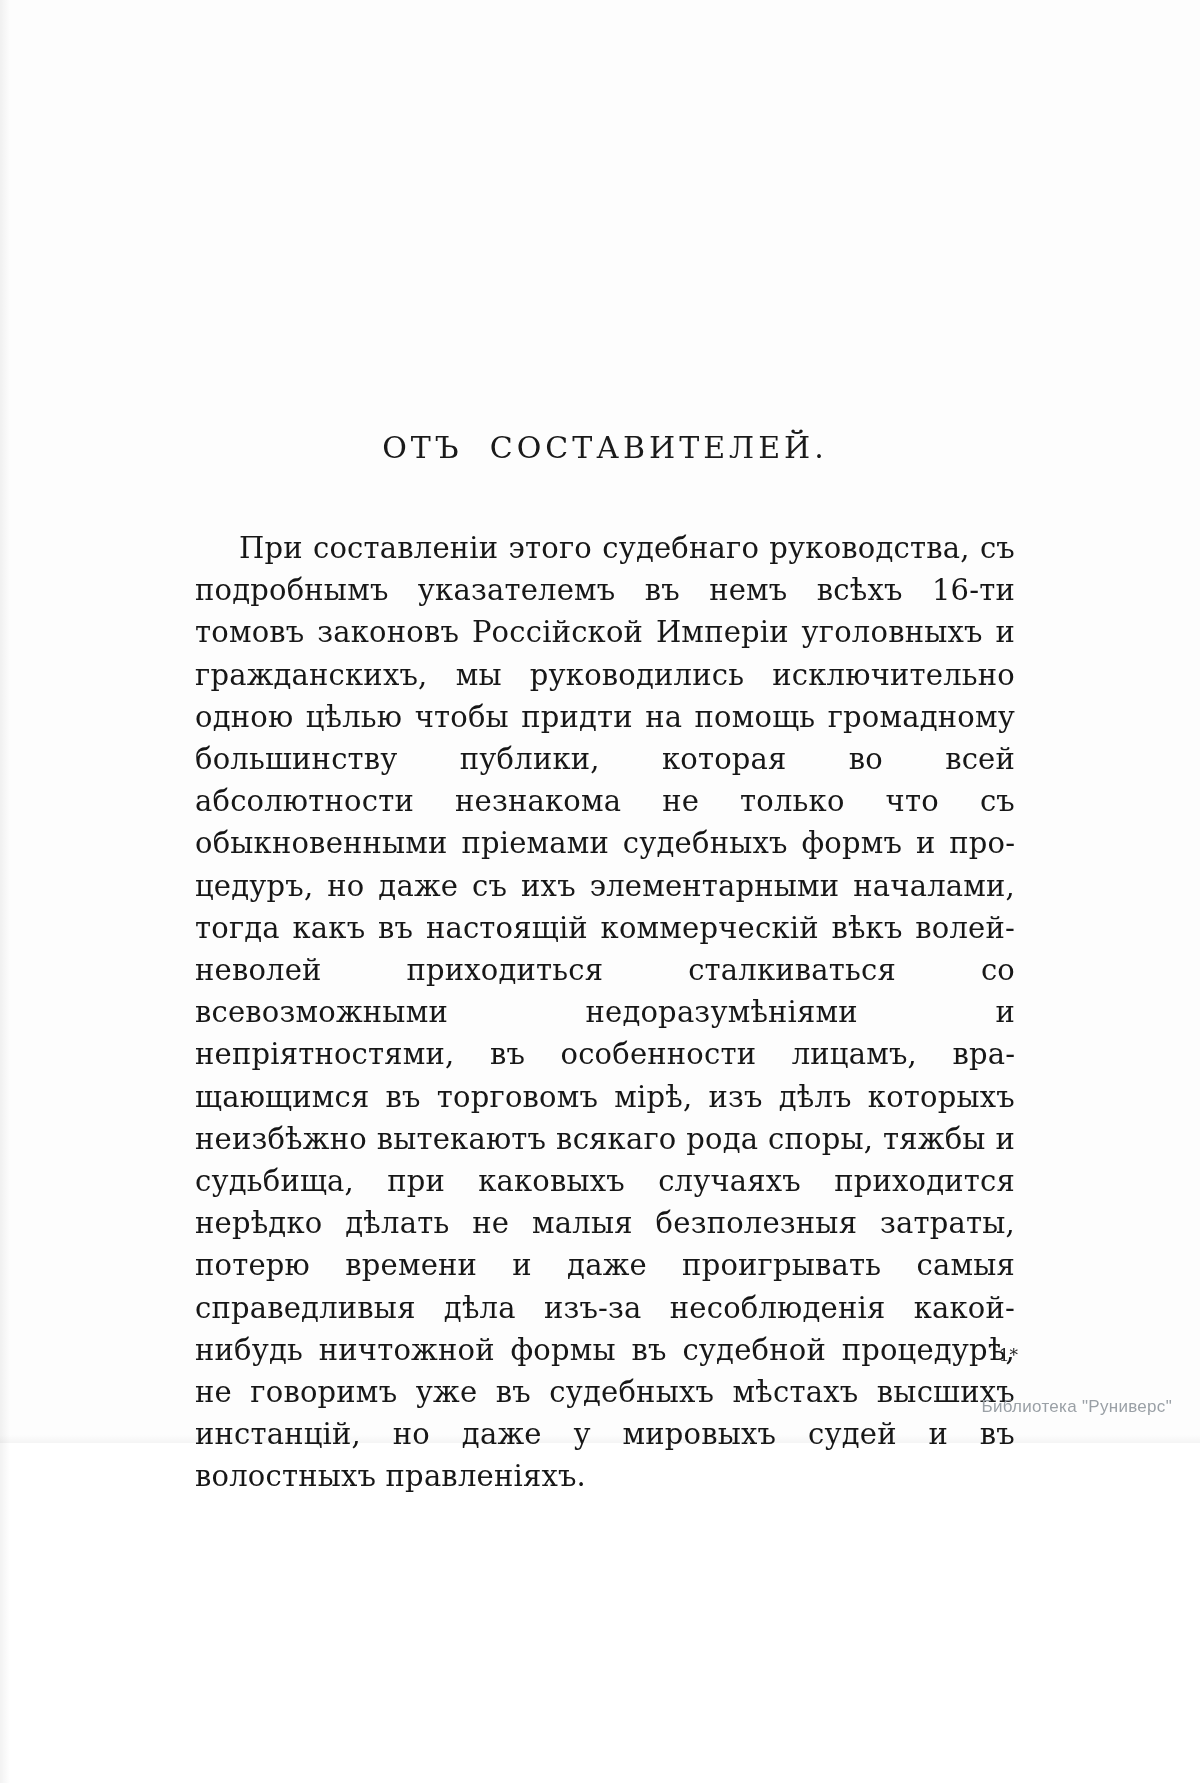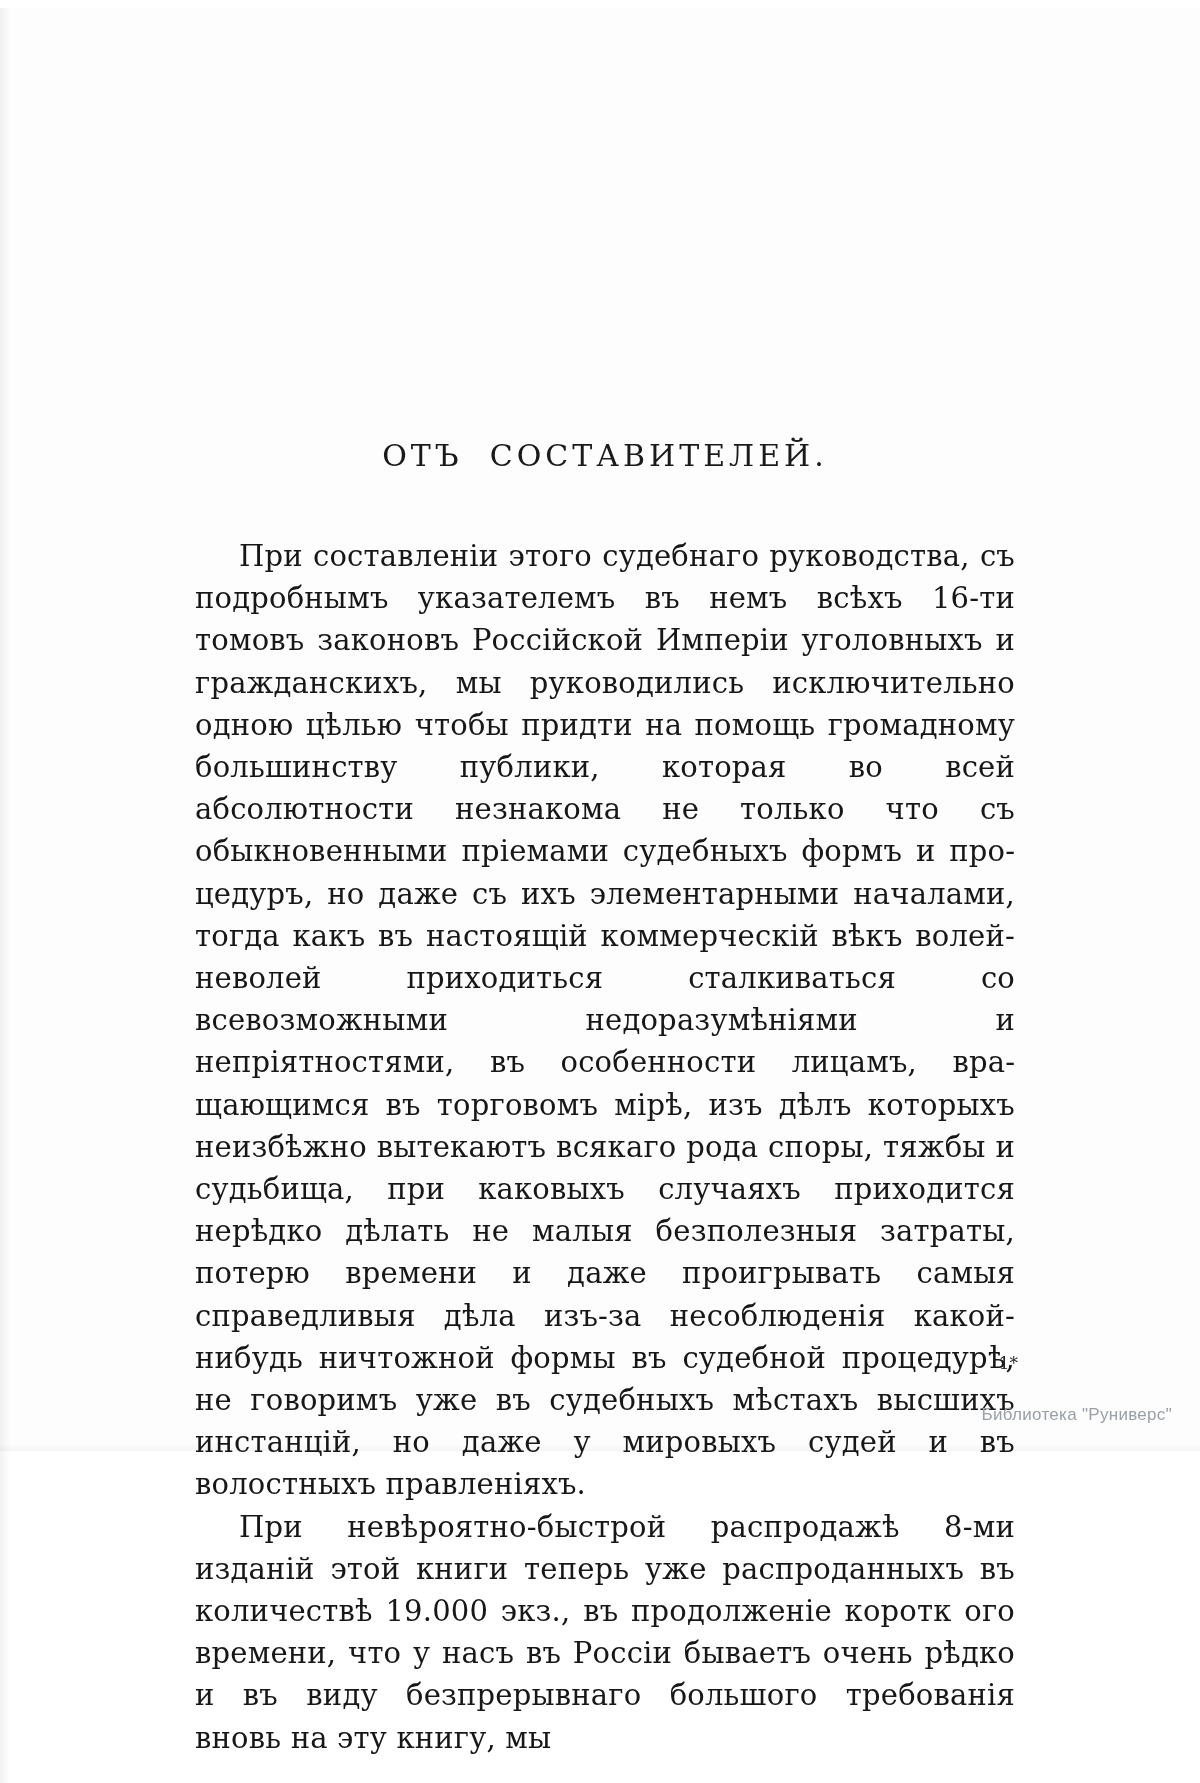--- a/index.html
+++ b/index.html
@@ -13,21 +13,21 @@
     position: relative;
     font-family: "Liberation Serif", serif;
     color: #111111;
     overflow: hidden;
   }
 
   
   .page {
     position: absolute;
     left: 0;
-    top: 8px;
+    top: 0;
     width: 1200px;
     height: 1443px;
     background: #fdfdfd;
   }
 
   .page-inner {
     position: absolute;
     left: 195px;
     top: 430px;
     width: 820px;
@@ -108,20 +108,19 @@
 
 <div class="page">
   <div class="scan-edge-left"></div>
   <div class="scan-edge-bottom"></div>
 
   <div class="page-inner">
     <h1 class="doc-title">ОТЪ  СОСТАВИТЕЛЕЙ.</h1>
 
     <div class="body-text">
       <p class="para">При составленіи этого судебнаго руководства, съ подробнымъ указателемъ въ немъ всѣхъ 16-ти томовъ законовъ Россійской Имперіи уголовныхъ и граждан­скихъ, мы руководились исключительно одною цѣлью чтобы придти на помощь громадному большинству пуб­лики, которая во всей абсолютности незнакома не только что съ обыкновенными пріемами судебныхъ формъ и про­цедуръ, но даже съ ихъ элементарными началами, тогда какъ въ настоящій коммерческій вѣкъ волей-неволей приходиться сталкиваться со всевозможными недоразу­мѣніями и непріятностями, въ особенности лицамъ, вра­щающимся въ торговомъ мірѣ, изъ дѣлъ которыхъ не­избѣжно вытекаютъ всякаго рода споры, тяжбы и судь­бища, при каковыхъ случаяхъ приходится нерѣдко дѣ­лать не малыя безполезныя затраты, потерю времени и даже проигрывать самыя справедливыя дѣла изъ-за не­соблюденія какой-нибудь ничтожной формы въ судебной процедурѣ, не говоримъ уже въ судебныхъ мѣстахъ высшихъ инстанцій, но даже у мировыхъ судей и въ волостныхъ правленіяхъ.</p>
-      <p class="para">При невѣроятно-быстрой распродажѣ 8-ми изданій этой книги теперь уже распроданныхъ въ количествѣ 19.000 экз., въ продолженіе коротк ого времени, что у насъ въ Россіи бываетъ очень рѣдко и въ виду безпре­рывнаго большого требованія вновь на эту книгу, мы</p>
     </div>
   </div>
 
   <div class="page-signature">1*</div>
 
   <div class="watermark">Библиотека "Руниверс"</div>
 </div>
 
 </body></html>

